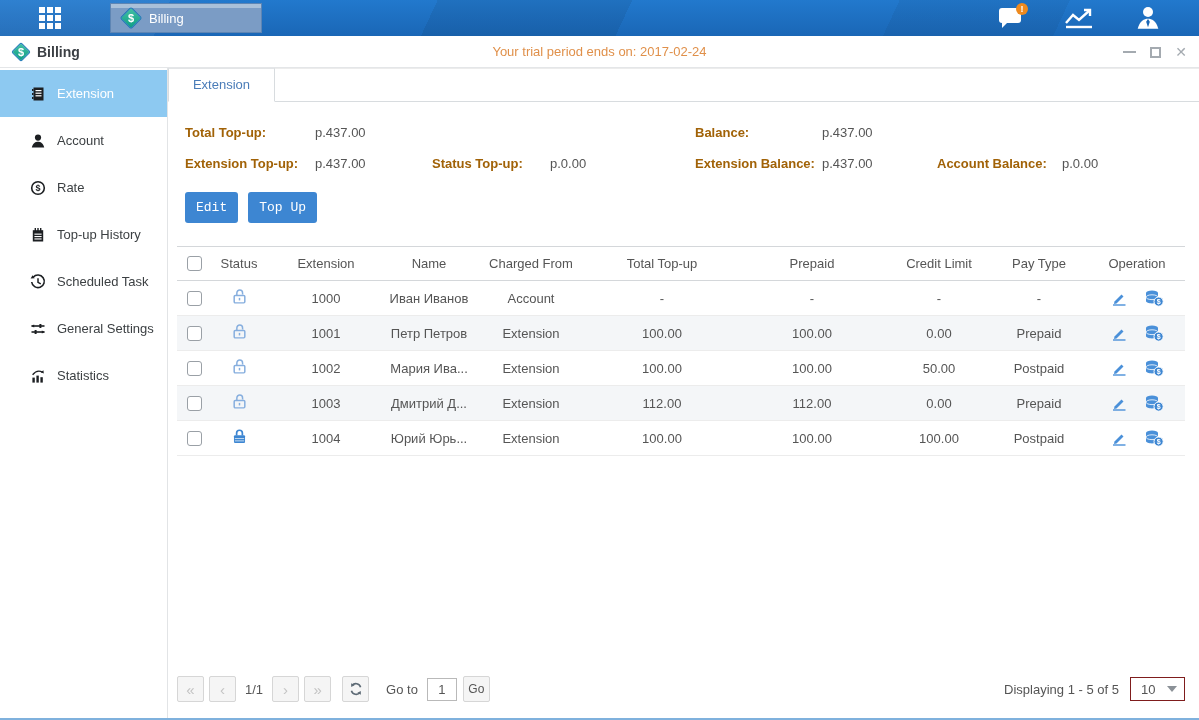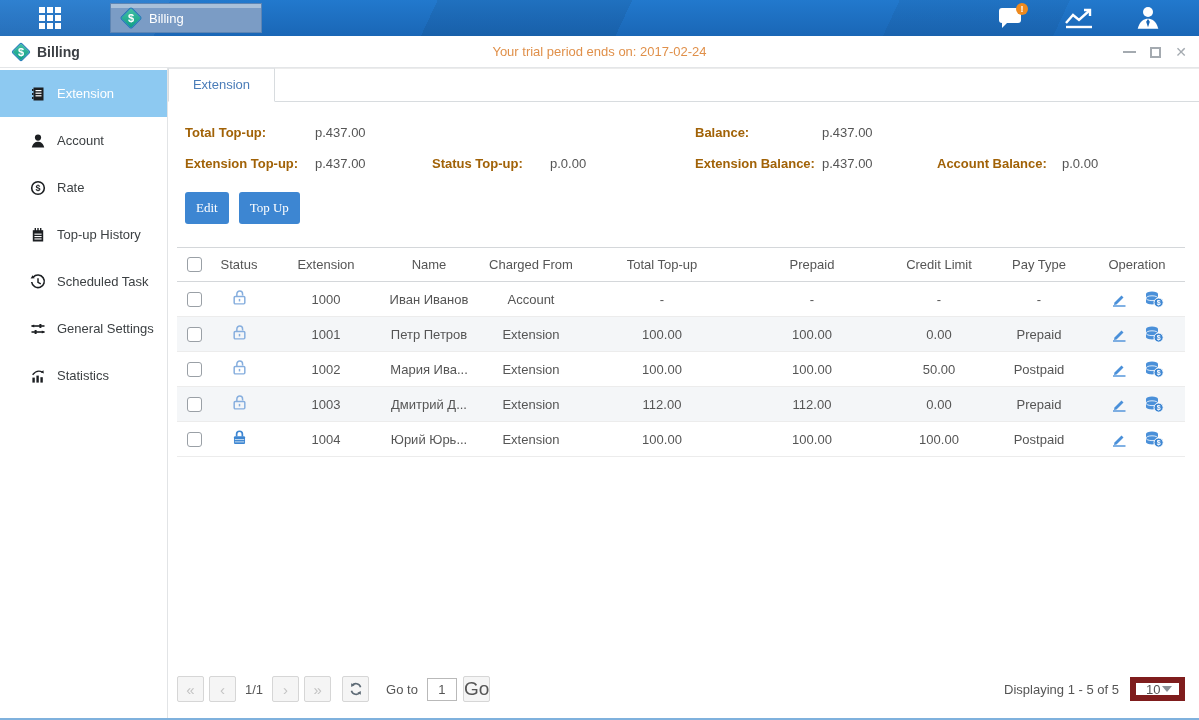--- a/index.html
+++ b/index.html
@@ -61,21 +61,21 @@
   .summary { padding:15px 0 0 17px; }
   .srow { display:flex; align-items:center; height:31px; }
   .half1 { width:510px; display:flex; }
   .half2 { flex:1; display:flex; }
   .lbl { font-weight:bold; color:#a16207; }
   .w130{width:130px;} .w117{width:117px;} .w118{width:118px;} .w127{width:127px;} .w115{width:115px;} .w125{width:125px;}
   .val { color:#555; }
 
   .actions { margin:13px 0 0 17px; display:flex; gap:10px; }
   .btn { background:#3d86d2; color:#fff; border:none; border-radius:3px; font-size:13px;
-      padding:8px 11px; cursor:pointer; font-family:Liberation Serif, serif; }
+      padding:8px 11px; cursor:pointer; font-family:Liberation Mono, monospace; }
 
   table.grid { border-collapse:collapse; table-layout:fixed; width:1008px; margin:23px 14px 0 9px; font-size:13px; }
   table.grid th { font-weight:normal; color:#555; height:34px;
       border-top:1px solid #d4d7da; border-bottom:1px solid #d4d7da; text-align:center; }
   table.grid td { height:35px; text-align:center; color:#555; border-bottom:1px solid #ececec; }
   table.grid tbody tr:nth-child(even) { background:#f4f6f8; }
   .c-cb{width:34px;} .c-status{width:56px;} .c-ext{width:118px;} .c-name{width:88px;} .c-charged{width:116px;}
   .c-ttu{width:146px;} .c-bal{width:154px;} .c-cl{width:100px;} .c-pt{width:100px;} .c-op{width:96px;}
   .cbx { width:15px; height:15px; border:1px solid #9aa0a6; border-radius:3px; background:#fff; margin:0 auto; cursor:pointer; }
   .ops { display:flex; justify-content:center; align-items:center; gap:16px; }
@@ -85,21 +85,21 @@
   .pager { margin-top:auto; display:flex; align-items:center; padding:0 14px 16px 9px; }
   .pbtn { min-width:27px; height:26px; border:1px solid #d6d6d6; background:#f5f5f5; border-radius:2px;
       display:flex; align-items:center; justify-content:center; color:#c3c3c3; font-size:15px; cursor:pointer; margin-right:5px; }
   .pbtn.dark { color:#5d6a75; }
   .pageind { margin:0 9px 0 4px; color:#555; }
   .goto-lbl { margin-left:12px; color:#555; }
   .goto-input { width:30px; height:23px; border:1px solid #b9b9b9; text-align:center; font-size:13px;
       margin:0 6px 0 9px; font-family:inherit; color:#555; }
   .pager-right { margin-left:auto; display:flex; align-items:center; }
   .disp { color:#555; margin-right:11px; }
-  .psize { width:55px; height:24px; border:6px solid #7f1d1d; display:flex; align-items:center; cursor:pointer; background:#fff; }
+  .psize { width:55px; height:24px; border:1px solid #7f1d1d; display:flex; align-items:center; cursor:pointer; background:#fff; }
   .psize .pv { flex:1; padding-left:10px; color:#555; }
   .psize .tri { width:0; height:0; border-left:5px solid transparent; border-right:5px solid transparent;
       border-top:6px solid #8b9197; margin-right:7px; }
 </style>
 </head>
 <body>
 
 <div class="topbar">
   <div class="grid-btn">
     <span class="grid-ic">
@@ -489,21 +489,21 @@
         <div class="pbtn dark" style="margin-left:6px;">
           <svg width="14" height="14" viewBox="0 0 14 14">
             <path d="M11.6 5.2 A5 5 0 0 0 3 3.4" fill="none" stroke="#5d6a75" stroke-width="1.6"></path>
             <polygon points="2.2,1.2 2.2,5 5.6,3.2" fill="#5d6a75"></polygon>
             <path d="M2.4 8.8 A5 5 0 0 0 11 10.6" fill="none" stroke="#5d6a75" stroke-width="1.6"></path>
             <polygon points="11.8,12.8 11.8,9 8.4,10.8" fill="#5d6a75"></polygon>
           </svg>
         </div>
         <span class="goto-lbl">Go to</span>
         <input class="goto-input" value="1" style="">
-        <div class="pbtn" style="color:#555;font-size:19px;">Go</div>
+        <div class="pbtn" style="color:#555;font-size:12px;">Go</div>
 
         <div class="pager-right">
           <span class="disp">Displaying 1 - 5 of 5</span>
           <div class="psize">
             <span class="pv">10</span>
             <span class="tri"></span>
           </div>
         </div>
       </div>
     </div>

